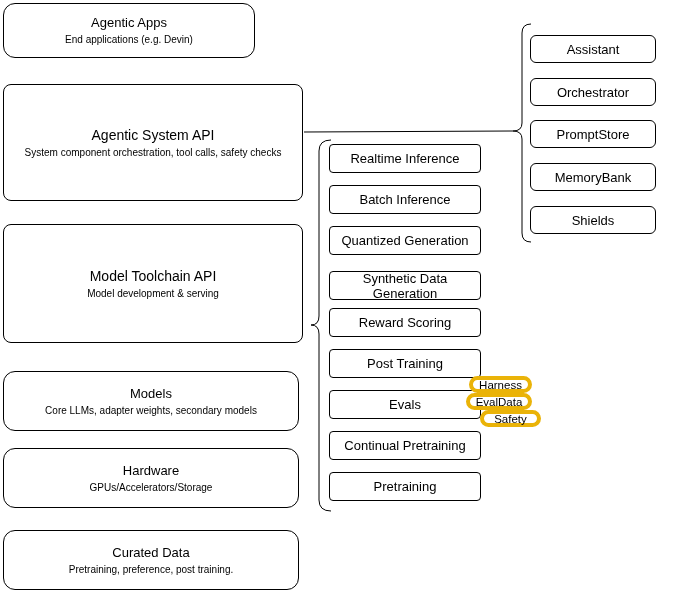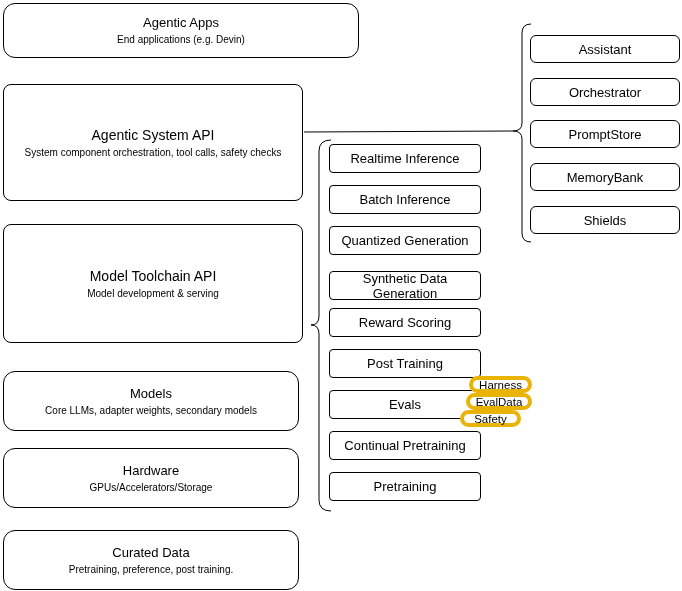--- a/index.html
+++ b/index.html
@@ -43,53 +43,53 @@
   .node .subtitle {
     font-size: 10px;
     line-height: 12px;
     margin-top: 4px;
   }
   .node .label {
     font-size: 13px;
     line-height: 15px;
   }
   
-  .lb0 { left: 3px;  top: 3px;   width: 356px; height: 55px; }
+  .lb0 { left: 3px;  top: 3px;   width: 252px; height: 55px; }
   .lb1 { left: 3px;  top: 84px;  width: 300px; height: 117px; }
   .lb2 { left: 3px;  top: 224px; width: 300px; height: 119px; }
   .lb3 { left: 3px;  top: 371px; width: 296px; height: 60px; }
   .lb4 { left: 3px;  top: 448px; width: 296px; height: 60px; }
   .lb5 { left: 3px;  top: 530px; width: 296px; height: 60px; }
   
   .mb { left: 329px; width: 152px; height: 29px; }
   .mb0 { top: 144px; } .mb1 { top: 185px; } .mb2 { top: 226px; }
   .mb3 { top: 271px; align-items: center; } .mb4 { top: 308px; } .mb5 { top: 349px; }
   .mb6 { top: 390px; } .mb7 { top: 431px; } .mb8 { top: 472px; }
   
-  .rb { left: 530px; width: 150px; height: 28px; }
+  .rb { left: 530px; width: 126px; height: 28px; }
   .rb0 { top: 35px; } .rb1 { top: 78px; } .rb2 { top: 120px; }
   .rb3 { top: 163px; } .rb4 { top: 206px; }
   
   .pill {
     position: absolute;
     box-sizing: border-box;
     background: #ffffff;
     border: 4px solid #eab308;
     border-radius: 9px;
     display: flex;
     align-items: center;
     justify-content: center;
     font-size: 11.5px;
     line-height: 12px;
     color: #000000;
     z-index: 5;
   }
   .pill0 { left: 469px; top: 376px; width: 63px; height: 17px; }
   .pill1 { left: 466px; top: 393px; width: 66px; height: 17px; }
-  .pill2 { left: 460px; top: 410px; width: 61px; height: 17px; }
+  .pill2 { left: 480px; top: 410px; width: 61px; height: 17px; }
   
   #connectors {
     position: absolute;
     left: 0; top: 0;
     width: 682px; height: 591px;
     z-index: 1;
     pointer-events: none;
   }
 </style>
 </head>

